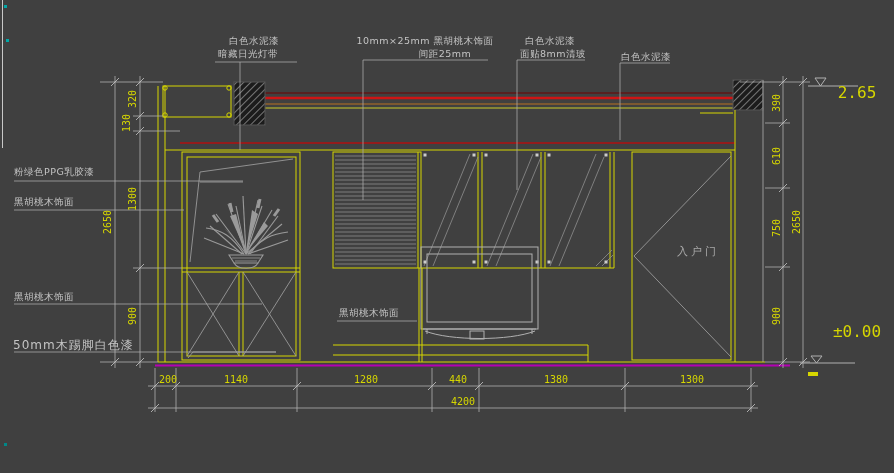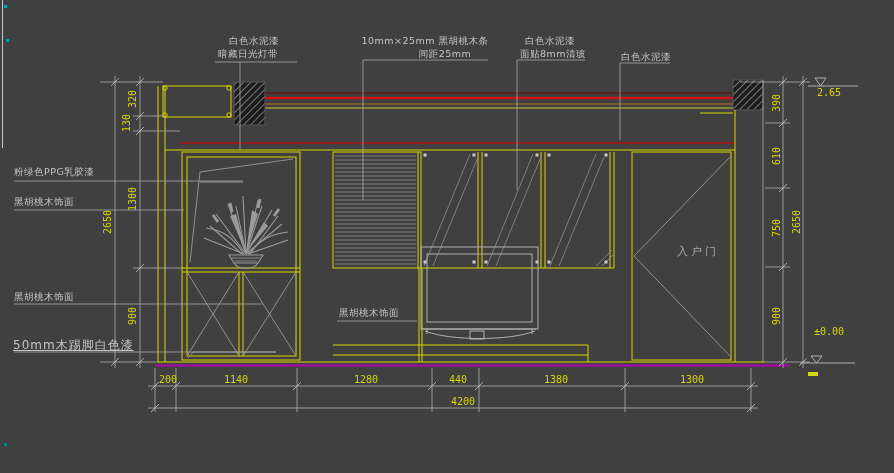--- a/index.html
+++ b/index.html
@@ -6,28 +6,28 @@
   .canvas{
     position:relative;width:894px;height:473px;background:#404040;
     overflow:hidden;font-family:"DejaVu Sans",sans-serif;
   }
   .canvas svg{position:absolute;left:0;top:0;}
   .ann{
     position:absolute;color:#c4c4c4;font-size:9.5px;line-height:1;
     white-space:nowrap;transform:translate(-50%,-50%);letter-spacing:.5px;
   }
   .annL{transform:translateY(-50%);}
-  .big{font-size:12px;letter-spacing:1px;text-decoration:underline;}
+  .big{font-size:12px;letter-spacing:1px;}
   .door{font-size:11px;letter-spacing:3px;color:#a8a8a8;margin-left:25px;}
   .dim{
     position:absolute;color:#d6d600;font-family:"DejaVu Sans Mono",monospace;
     font-size:10px;line-height:1;white-space:nowrap;transform:translate(-50%,-50%);
   }
   .dimr{transform:translate(-50%,-50%) rotate(-90deg);}
-  .lvl{font-size:10px;}
+  .lvl{font-size:16px;margin-left:28px;}
 </style>
 </head>
 <body>
 
 <div class="canvas">
 
   <svg width="894" height="473" viewBox="0 0 894 473">
     <defs>
       <pattern id="hatchpat" width="5" height="5" patternUnits="userSpaceOnUse" patternTransform="rotate(45)">
         <rect width="5" height="5" fill="#1c1c1c"></rect>
@@ -301,21 +301,21 @@
       <polygon points="815,78 826,78 820.5,86"></polygon>
       <line x1="800" y1="363" x2="855" y2="363"></line>
       <polygon points="811,356 822,356 816.5,363"></polygon>
       <rect x="808" y="372" width="10" height="4" fill="#d6d600" stroke="none"></rect>
     </g>
   </svg>
 
   <div class="ann" style="left:254px;top:41px">白色水泥漆</div>
   <div class="ann" style="left:248px;top:54px">暗藏日光灯带</div>
 
-  <div class="ann" style="left:425px;top:41px">10mm×25mm 黑胡桃木条</div>
+  <div class="ann" style="left:425px;top:41px">10mm×25mm 黑胡桃木饰面</div>
   <div class="ann" style="left:445px;top:54px">间距25mm</div>
 
   <div class="ann" style="left:550px;top:41px">白色水泥漆</div>
   <div class="ann" style="left:553px;top:54px">面贴8mm清玻</div>
 
   <div class="ann" style="left:646px;top:57px">白色水泥漆</div>
 
   <div class="ann annL" style="left:14px;top:172px">粉绿色PPG乳胶漆</div>
   <div class="ann annL" style="left:14px;top:202px">黑胡桃木饰面</div>
   <div class="ann annL" style="left:14px;top:297px">黑胡桃木饰面</div>

